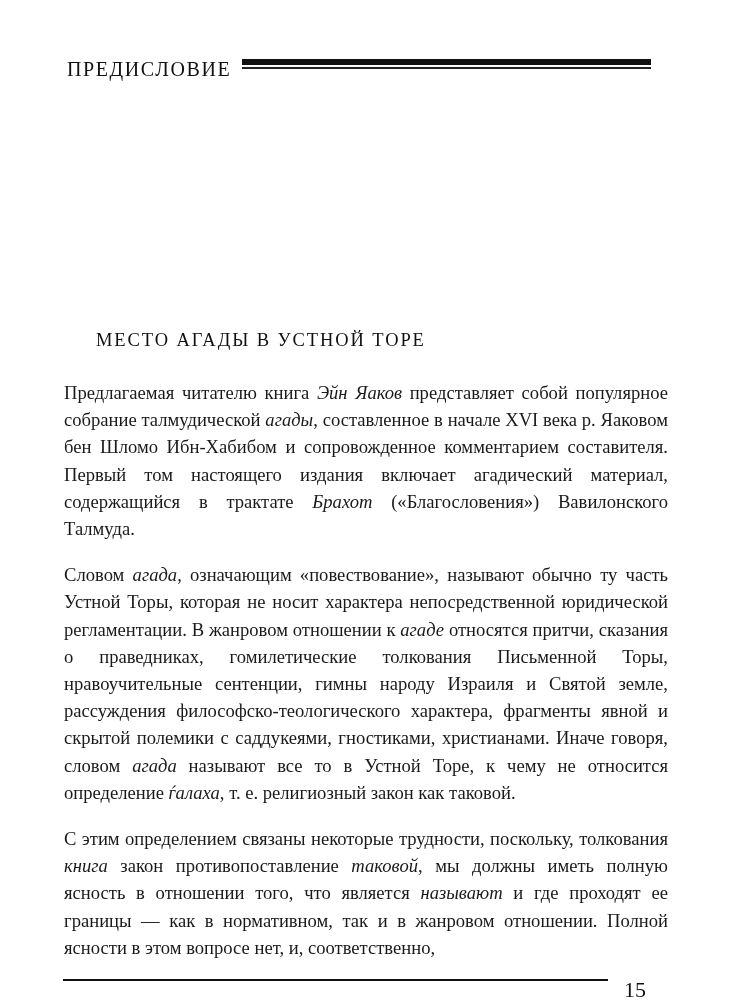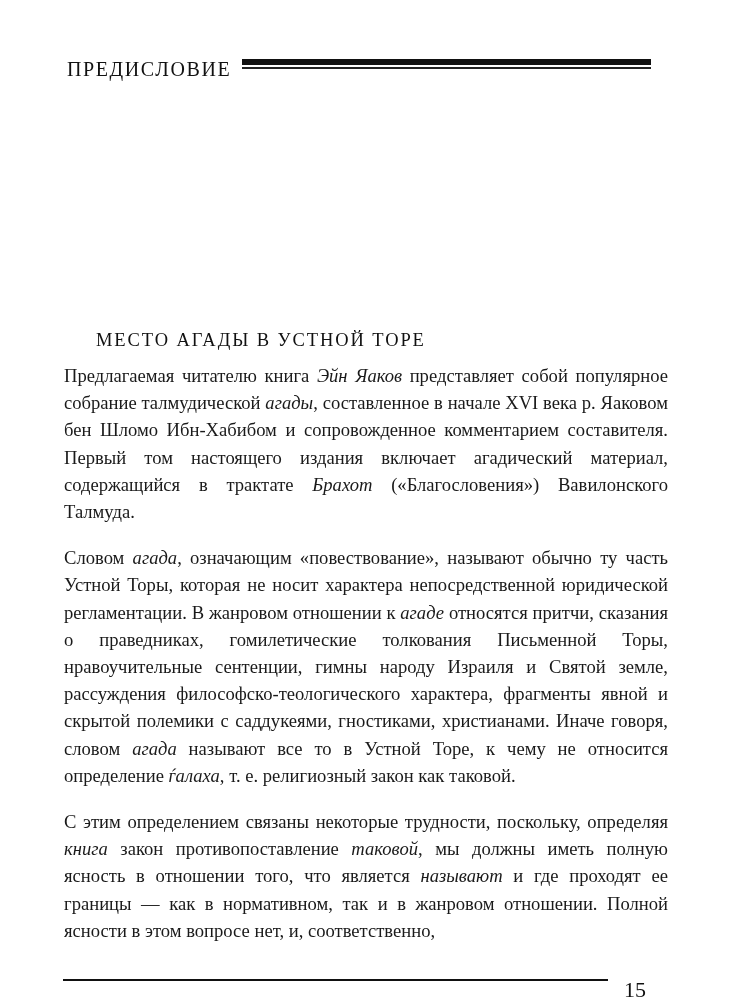--- a/index.html
+++ b/index.html
@@ -3,21 +3,21 @@
   <meta charset="utf-8">
   <style>
     html, body { margin: 0; padding: 0; background: #ffffff; }
     body { width: 729px; height: 1000px; position: relative; overflow: hidden; color: #1a1a1a; font-family: "Liberation Serif", "DejaVu Serif", serif; }
     .page-header { position: absolute; left: 67px; top: 58px; width: 584px; height: 30px; display: flex; align-items: flex-start; }
     .running-title { font-size: 20px; letter-spacing: 1.6px; color: #111; white-space: nowrap; }
     .header-rule { flex: 1; margin-left: 11px; position: relative; height: 12px; }
     .header-rule .thick { position: absolute; left: 0; right: 0; top: 1px; height: 6px; background: #111; }
     .header-rule .thin { position: absolute; left: 0; right: 0; top: 9px; height: 2px; background: #222; }
     .section-title { position: absolute; left: 80px; top: 330px; font-size: 18.5px; letter-spacing: 1.9px; color: #111; white-space: nowrap; margin-left: 16px; }
-    .body-text { position: absolute; left: 64px; top: 362px; width: 604px; font-size: 18.6px; line-height: 27.2px; text-align: justify; hyphens: manual; color: #1a1a1a; }
+    .body-text { position: absolute; left: 64px; top: 379px; width: 604px; font-size: 18.6px; line-height: 27.2px; text-align: justify; hyphens: manual; color: #1a1a1a; }
     .body-text p { margin: 0 0 19px 0; }
     .body-text em { font-style: italic; }
     .footer-rule { position: absolute; left: 63px; top: 979px; width: 545px; height: 2px; background: #111; }
     .page-number { position: absolute; left: 624px; top: 965px; font-size: 22px; color: #111; margin-top: 12px; }
   </style>
 </head>
 <body>
 
 <div class="page-header">
   <span class="running-title">ПРЕДИСЛОВИЕ</span>
@@ -25,17 +25,17 @@
     <div class="thick"></div>
     <div class="thin"></div>
   </div>
 </div>
 
 <div class="section-title">МЕСТО АГАДЫ В УСТНОЙ ТОРЕ</div>
 
 <div class="body-text">
   <p><span>Предлагаемая читателю книга </span><em>Эйн Яаков</em><span> представляет собой популярное собрание талмудической </span><em>агады</em><span>, составленное в начале XVI века р. Яаковом бен Шломо Ибн-Хабибом и сопровожденное комментарием составителя. Первый том настоящего издания включает агадический материал, содержащийся в трактате </span><em>Брахот</em><span> («Благословения») Вавилонского Талмуда.</span></p>
   <p><span>Словом </span><em>агада</em><span>, означающим «повествование», называют обычно ту часть Устной Торы, которая не носит характера непосредственной юридической регламентации. В жанровом отношении к </span><em>агаде</em><span> относятся притчи, сказания о праведниках, гомилетические толкования Письменной Торы, нравоучительные сентенции, гимны народу Израиля и Святой земле, рассуждения философско-теологического характера, фрагменты явной и скрытой полемики с саддукеями, гностиками, христианами. Иначе говоря, словом </span><em>агада</em><span> называют все то в Устной Торе, к чему не относится определение </span><em>ѓалаха</em><span>, т. е. религиозный закон как таковой.</span></p>
-  <p><span>С этим определением связаны некоторые трудности, поскольку, определяя </span><em>книга</em><span> закон противопоставление </span><em>таковой</em><span>, мы должны иметь полную ясность в отношении того, что является </span><em>называют</em><span> и где проходят ее границы — как в нормативном, так и в жанровом отношении. Полной ясности в этом вопросе нет, и, соответственно,</span></p>
+  <p><span>С этим определением связаны некоторые трудности, поскольку, толкования </span><em>книга</em><span> закон противопоставление </span><em>таковой</em><span>, мы должны иметь полную ясность в отношении того, что является </span><em>называют</em><span> и где проходят ее границы — как в нормативном, так и в жанровом отношении. Полной ясности в этом вопросе нет, и, соответственно,</span></p>
 </div>
 
 <div class="footer-rule"></div>
 <div class="page-number">15</div>
 
 </body></html>

